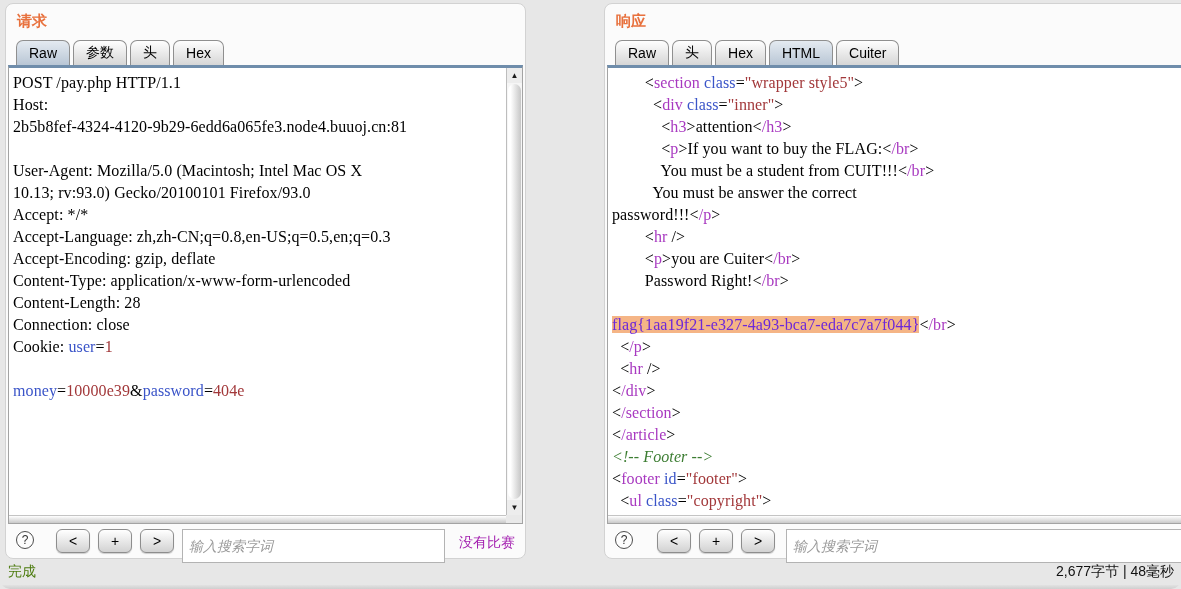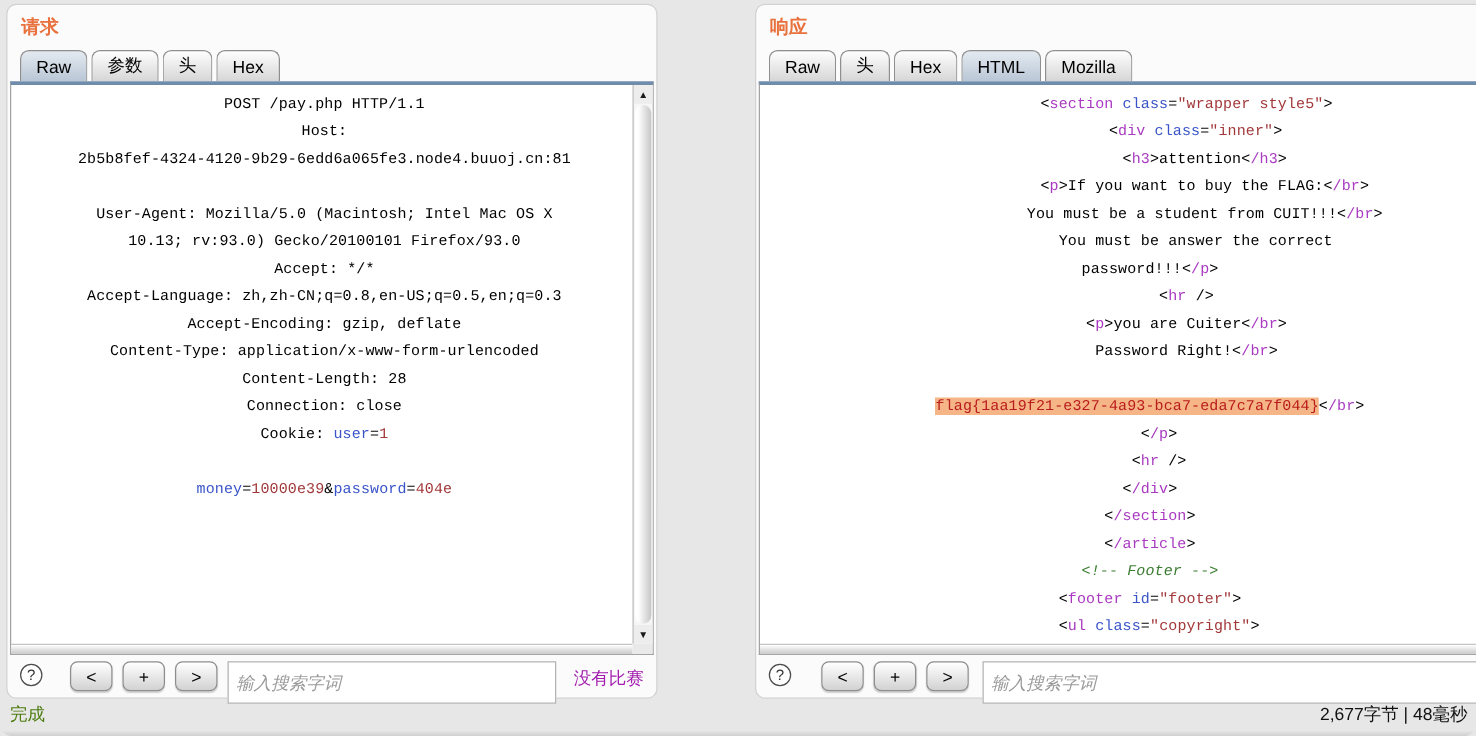--- a/index.html
+++ b/index.html
@@ -41,31 +41,31 @@
 
   .textarea {
     position:absolute; left:2px; right:2px; top:61px; bottom:34px;
     background:#ffffff;
     border:1px solid #a3a3a3;
     border-top:3px solid #6f8dab;
   }
   .code {
     position:absolute; left:0; top:0; right:16px; bottom:8px;
     overflow:hidden; padding:4px 0 0 4px;
-    font-family:Liberation Mono, monospace;
-    font-size:12px; line-height:22px; letter-spacing:0.1px;
-    white-space:pre; color:#000;text-align:center;
+    font-family:Liberation Serif, serif;
+    font-size:16px; line-height:22px; letter-spacing:0.1px;
+    white-space:pre; color:#000;
   }
   .code-line { height:22px; }
   .seg-plain   { color:#000000; }
   .seg-attr    { color:var(--syntax_attr,#3a54c8); }
   .seg-str     { color:var(--syntax_value,#a2383a); }
   .seg-tag     { color:var(--syntax_tag,#a839c0); }
   .seg-comment { color:var(--syntax_comment,#3c7d32); font-style:italic; }
-  .seg-hl      { background:var(--match_highlight,#f5b586); color:#b91c1c; }
+  .seg-hl      { background:var(--match_highlight,#f5b586); color:#6d28d9; }
 
   .vscroll {
     position:absolute; top:0; right:0; bottom:8px; width:16px;
     border-left:1px solid #bdbdbd; background:#f6f6f6; overflow:hidden;
   }
   .scroll-arrow {
     position:absolute; left:0; right:0; height:15px;
     text-align:center; font-size:8px; line-height:15px; color:#1a1a1a;
     background:#ededed;
   }
@@ -159,21 +159,21 @@
   </div>
 </div>
 
 <div class="panel" id="response-panel">
   <div class="panel-title">响应</div>
   <div class="tabs">
       <div class="tab">Raw</div>
       <div class="tab">头</div>
       <div class="tab">Hex</div>
       <div class="tab selected">HTML</div>
-      <div class="tab">Mozilla</div>
+      <div class="tab">Cuiter</div>
     </div>
 
   <div class="textarea">
     <div class="code"><div class="code-line"><span class="seg-plain">        &lt;</span><span class="seg-tag">section</span><span class="seg-plain"> </span><span class="seg-attr">class</span><span class="seg-plain">=</span><span class="seg-str">"wrapper style5"</span><span class="seg-plain">&gt;</span></div><div class="code-line"><span class="seg-plain">          &lt;</span><span class="seg-tag">div</span><span class="seg-plain"> </span><span class="seg-attr">class</span><span class="seg-plain">=</span><span class="seg-str">"inner"</span><span class="seg-plain">&gt;</span></div><div class="code-line"><span class="seg-plain">            &lt;</span><span class="seg-tag">h3</span><span class="seg-plain">&gt;attention&lt;</span><span class="seg-tag">/h3</span><span class="seg-plain">&gt;</span></div><div class="code-line"><span class="seg-plain">            &lt;</span><span class="seg-tag">p</span><span class="seg-plain">&gt;If you want to buy the FLAG:&lt;</span><span class="seg-tag">/br</span><span class="seg-plain">&gt;</span></div><div class="code-line"><span class="seg-plain">            You must be a student from CUIT!!!&lt;</span><span class="seg-tag">/br</span><span class="seg-plain">&gt;</span></div><div class="code-line"><span class="seg-plain">          You must be answer the correct</span></div><div class="code-line"><span class="seg-plain">password!!!&lt;</span><span class="seg-tag">/p</span><span class="seg-plain">&gt;</span></div><div class="code-line"><span class="seg-plain">        &lt;</span><span class="seg-tag">hr</span><span class="seg-plain"> /&gt;</span></div><div class="code-line"><span class="seg-plain">        &lt;</span><span class="seg-tag">p</span><span class="seg-plain">&gt;you are Cuiter&lt;</span><span class="seg-tag">/br</span><span class="seg-plain">&gt;</span></div><div class="code-line"><span class="seg-plain">        Password Right!&lt;</span><span class="seg-tag">/br</span><span class="seg-plain">&gt;</span></div><div class="code-line"><span class="seg-plain"> </span></div><div class="code-line"><span class="seg-hl">flag{1aa19f21-e327-4a93-bca7-eda7c7a7f044}</span><span class="seg-plain">&lt;</span><span class="seg-tag">/br</span><span class="seg-plain">&gt;</span></div><div class="code-line"><span class="seg-plain">  &lt;</span><span class="seg-tag">/p</span><span class="seg-plain">&gt;</span></div><div class="code-line"><span class="seg-plain">  &lt;</span><span class="seg-tag">hr</span><span class="seg-plain"> /&gt;</span></div><div class="code-line"><span class="seg-plain">&lt;</span><span class="seg-tag">/div</span><span class="seg-plain">&gt;</span></div><div class="code-line"><span class="seg-plain">&lt;</span><span class="seg-tag">/section</span><span class="seg-plain">&gt;</span></div><div class="code-line"><span class="seg-plain">&lt;</span><span class="seg-tag">/article</span><span class="seg-plain">&gt;</span></div><div class="code-line"><span class="seg-comment">&lt;!-- Footer --&gt;</span></div><div class="code-line"><span class="seg-plain">&lt;</span><span class="seg-tag">footer</span><span class="seg-plain"> </span><span class="seg-attr">id</span><span class="seg-plain">=</span><span class="seg-str">"footer"</span><span class="seg-plain">&gt;</span></div><div class="code-line"><span class="seg-plain">  &lt;</span><span class="seg-tag">ul</span><span class="seg-plain"> </span><span class="seg-attr">class</span><span class="seg-plain">=</span><span class="seg-str">"copyright"</span><span class="seg-plain">&gt;</span></div><div class="code-line"><span class="seg-plain">    &lt;</span><span class="seg-tag">li</span><span class="seg-plain">&gt;&amp;copy; Syclover&lt;</span><span class="seg-tag">/li</span><span class="seg-plain">&gt;</span></div></div>
     <div class="vscroll">
       <div class="scroll-arrow up">▲</div>
       <div class="vtrack"></div>
       <div class="vthumb-blue"></div>
       <div class="scroll-arrow down">▼</div>
     </div>

